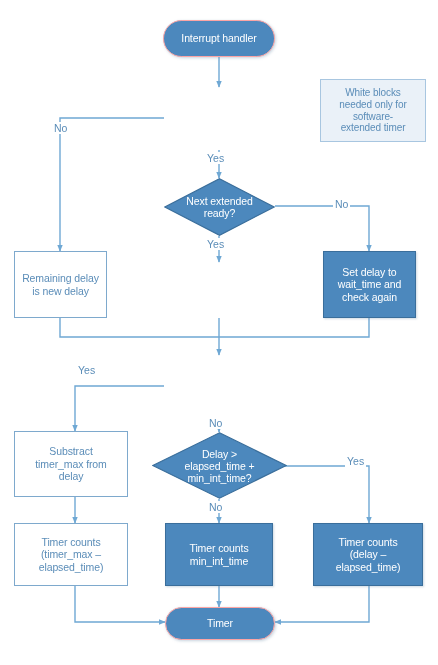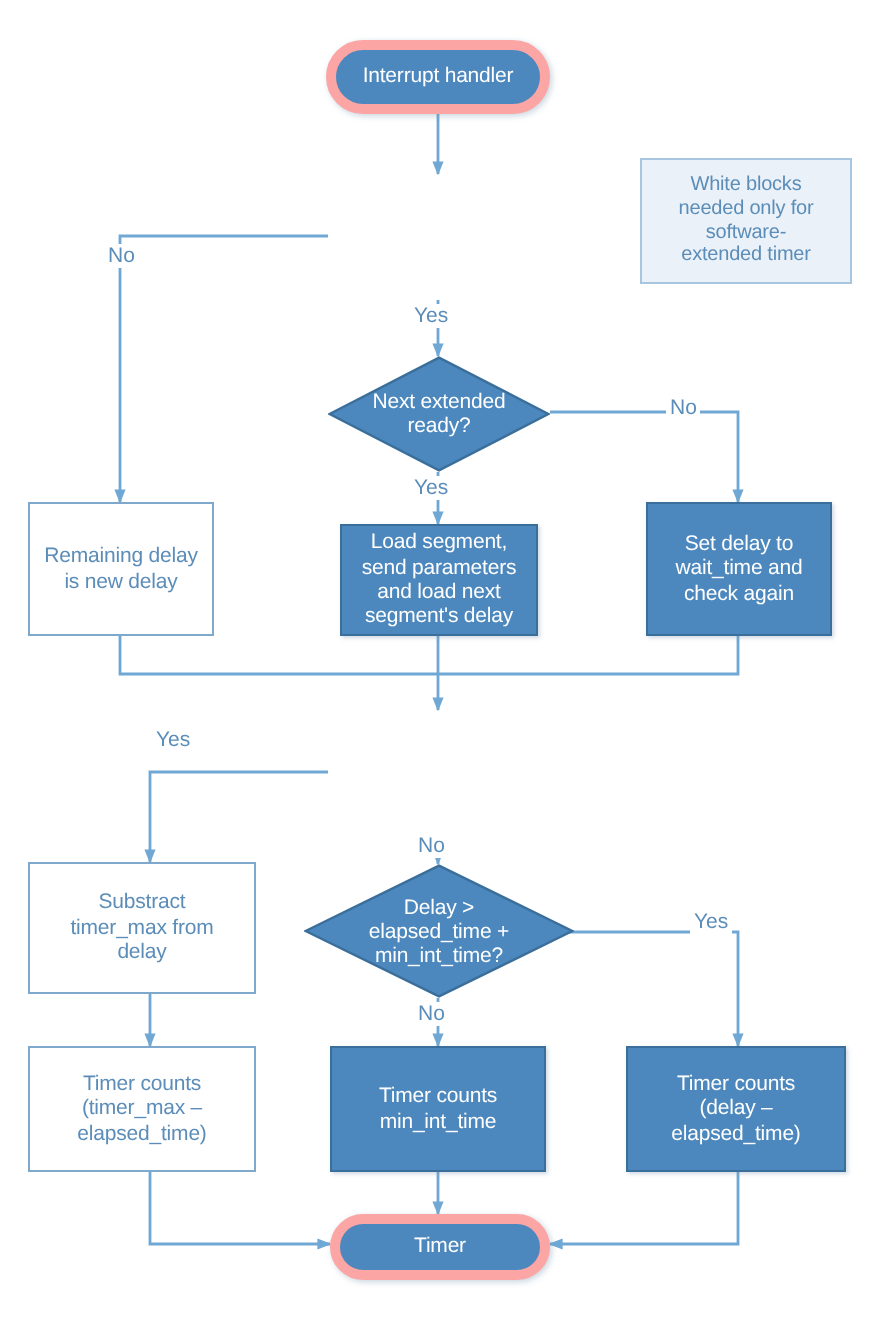--- a/index.html
+++ b/index.html
@@ -52,21 +52,21 @@
   
   .box-white {
     background: #ffffff;
     border: 1px solid #7EA9CD;
     color: #5B8DB8;
     font-size: 10.5px;
   }
   
   .terminator {
     background: #4C88BD;
-    border: 5px solid #fca5a5;
+    border: 1px solid #fca5a5;
     color: #ffffff;
     font-size: 10.5px;
     border-radius: 999px;
     box-shadow: 1px 1px 3px rgba(120,150,175,0.4);
   }
   
   .note {
     background: #EAF1F8;
     border: 1px solid #A8C6E0;
     color: #5B8DB8;
@@ -177,26 +177,20 @@
     </svg>
     <span class="label">Next extended
 ready?</span>
   </div>
 
   <div class="node box-white" style="left:14px; top:251px; width:93px; height:67px;">
     <span class="node-text">Remaining delay
 is new delay</span>
   </div>
 
-  <div class="node box-filled" style="left:170px; top:262px; width:99px; height:56px;">
-    <span class="node-text">Load segment,
-send parameters
-and load next
-segment's delay</span>
-  </div>
 
   <div class="node box-filled" style="left:323px; top:251px; width:93px; height:67px;">
     <span class="node-text">Set delay to
 wait_time and
 check again</span>
   </div>
 
 
   <div class="node box-white" style="left:14px; top:431px; width:114px; height:66px;">
     <span class="node-text">Substract

